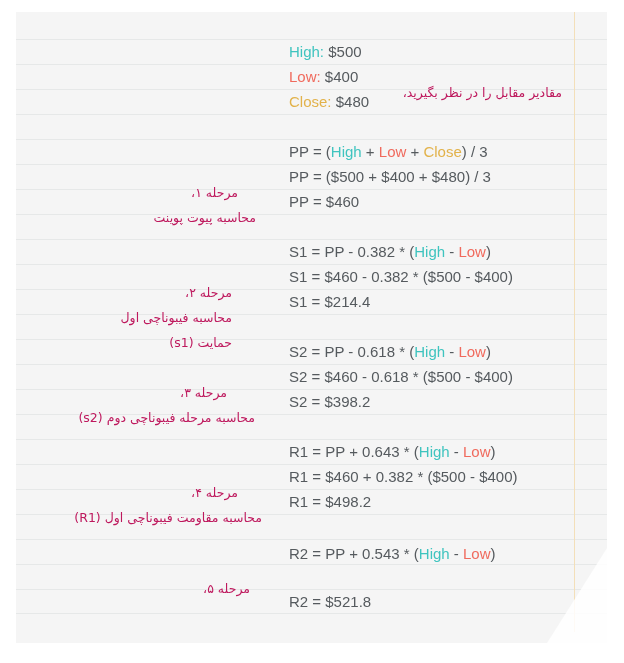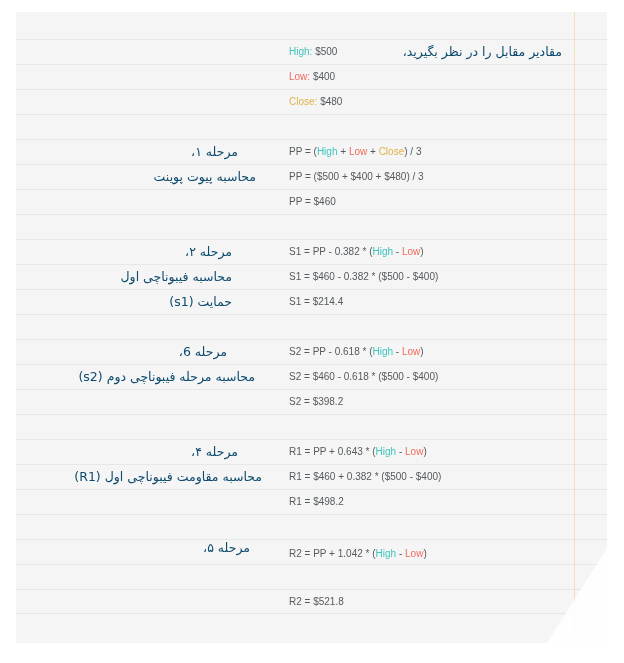--- a/index.html
+++ b/index.html
@@ -21,31 +21,32 @@
     background: #f3dfb9;
   }
   .curl {
     position: absolute; right: 0; bottom: 0; width: 0; height: 0;
     border-style: solid; border-width: 0 0 95px 60px;
     border-color: transparent transparent #ffffff transparent;
     opacity: 0.85;
   }
   .row-text {
     position: absolute; left: 273px; height: 25px; line-height: 25px;
-    font-size: 10px; color: #555a5e; white-space: nowrap;
+    font-size: 15px; color: #555a5e; white-space: nowrap;
     font-family: "Liberation Sans", sans-serif;
   }
   .hi { color: #3fc4bf; }
   .lo { color: #f06a5d; }
   .cl { color: #e2b24a; }
   .fa {
     position: absolute; height: 25px; line-height: 25px;
-    font-size: 12.5px; color: #0c4a6e; white-space: nowrap;
+    font-size: 12.5px; color: #be185d; white-space: nowrap;
     direction: rtl; text-align: left;
     font-family: "DejaVu Sans", sans-serif;
+    margin-top: 41px;
   }
 </style>
 </head>
 <body>
 
 <div class="paper">
 
   <div class="rule" style="top:27px"></div>
   <div class="rule" style="top:52px"></div>
   <div class="rule" style="top:77px"></div>
@@ -84,30 +85,30 @@
   <div class="row-text" style="top:152px">PP = ($500 + $400 + $480) / 3</div>
   <div class="row-text" style="top:177px">PP = $460</div>
 
   <div class="fa" style="top:227px; right:375px;">مرحله ۲،</div>
   <div class="fa" style="top:252px; right:375px;">محاسبه فیبوناچی اول</div>
   <div class="fa" style="top:277px; right:375px;">حمایت (s1)</div>
   <div class="row-text" style="top:227px"><span>S1 = PP - 0.382 * (</span><span class="hi">High</span><span> - </span><span class="lo">Low</span><span>)</span></div>
   <div class="row-text" style="top:252px">S1 = $460 - 0.382 * ($500 - $400)</div>
   <div class="row-text" style="top:277px">S1 = $214.4</div>
 
-  <div class="fa" style="top:327px; right:380px;">مرحله 6،</div>
+  <div class="fa" style="top:327px; right:380px;">مرحله ۳،</div>
   <div class="fa" style="top:352px; right:352px;">محاسبه مرحله فیبوناچی دوم (s2)</div>
   <div class="row-text" style="top:327px"><span>S2 = PP - 0.618 * (</span><span class="hi">High</span><span> - </span><span class="lo">Low</span><span>)</span></div>
   <div class="row-text" style="top:352px">S2 = $460 - 0.618 * ($500 - $400)</div>
   <div class="row-text" style="top:377px">S2 = $398.2</div>
 
   <div class="fa" style="top:427px; right:369px;">مرحله ۴،</div>
   <div class="fa" style="top:452px; right:345px;">محاسبه مقاومت فیبوناچی اول (R1)</div>
   <div class="row-text" style="top:427px"><span>R1 = PP + 0.643 * (</span><span class="hi">High</span><span> - </span><span class="lo">Low</span><span>)</span></div>
   <div class="row-text" style="top:452px">R1 = $460 + 0.382 * ($500 - $400)</div>
   <div class="row-text" style="top:477px">R1 = $498.2</div>
 
   <div class="fa" style="top:523px; right:357px;">مرحله ۵،</div>
-  <div class="row-text" style="top:529px"><span>R2 = PP + 1.042 * (</span><span class="hi">High</span><span> - </span><span class="lo">Low</span><span>)</span></div>
+  <div class="row-text" style="top:529px"><span>R2 = PP + 0.543 * (</span><span class="hi">High</span><span> - </span><span class="lo">Low</span><span>)</span></div>
   <div class="row-text" style="top:577px">R2 = $521.8</div>
 
   <div class="curl"></div>
 </div>
 
 </body></html>

